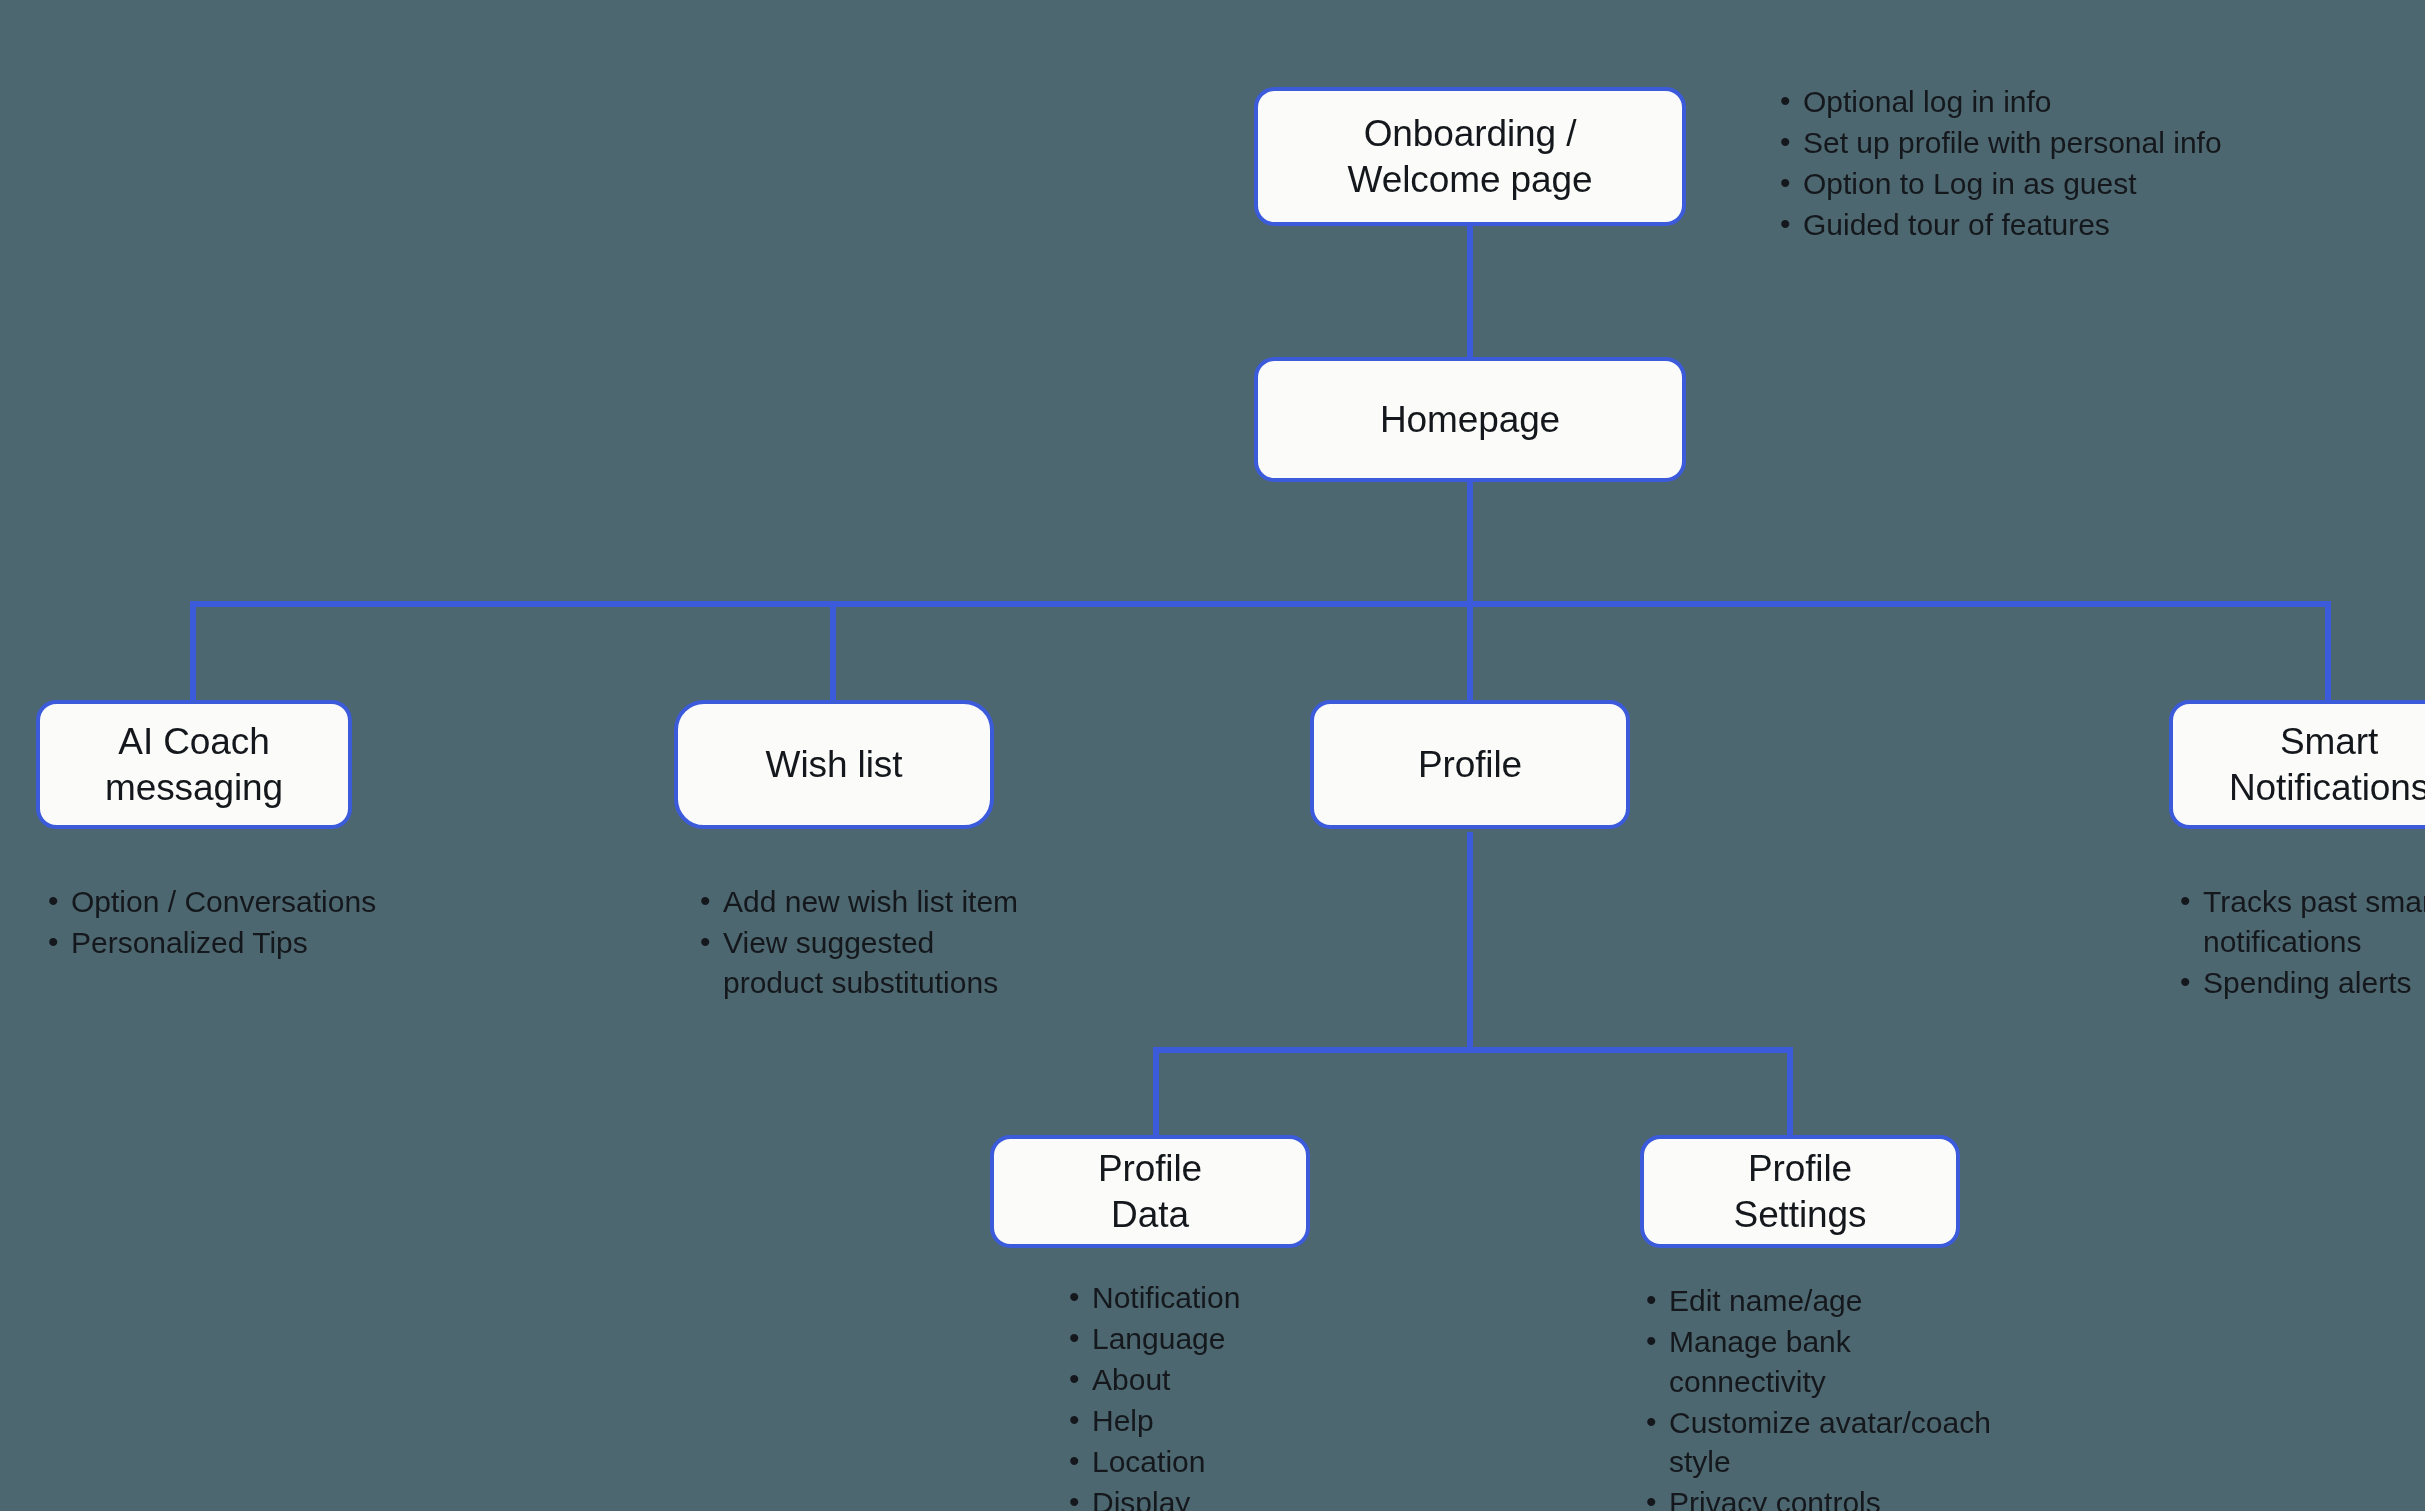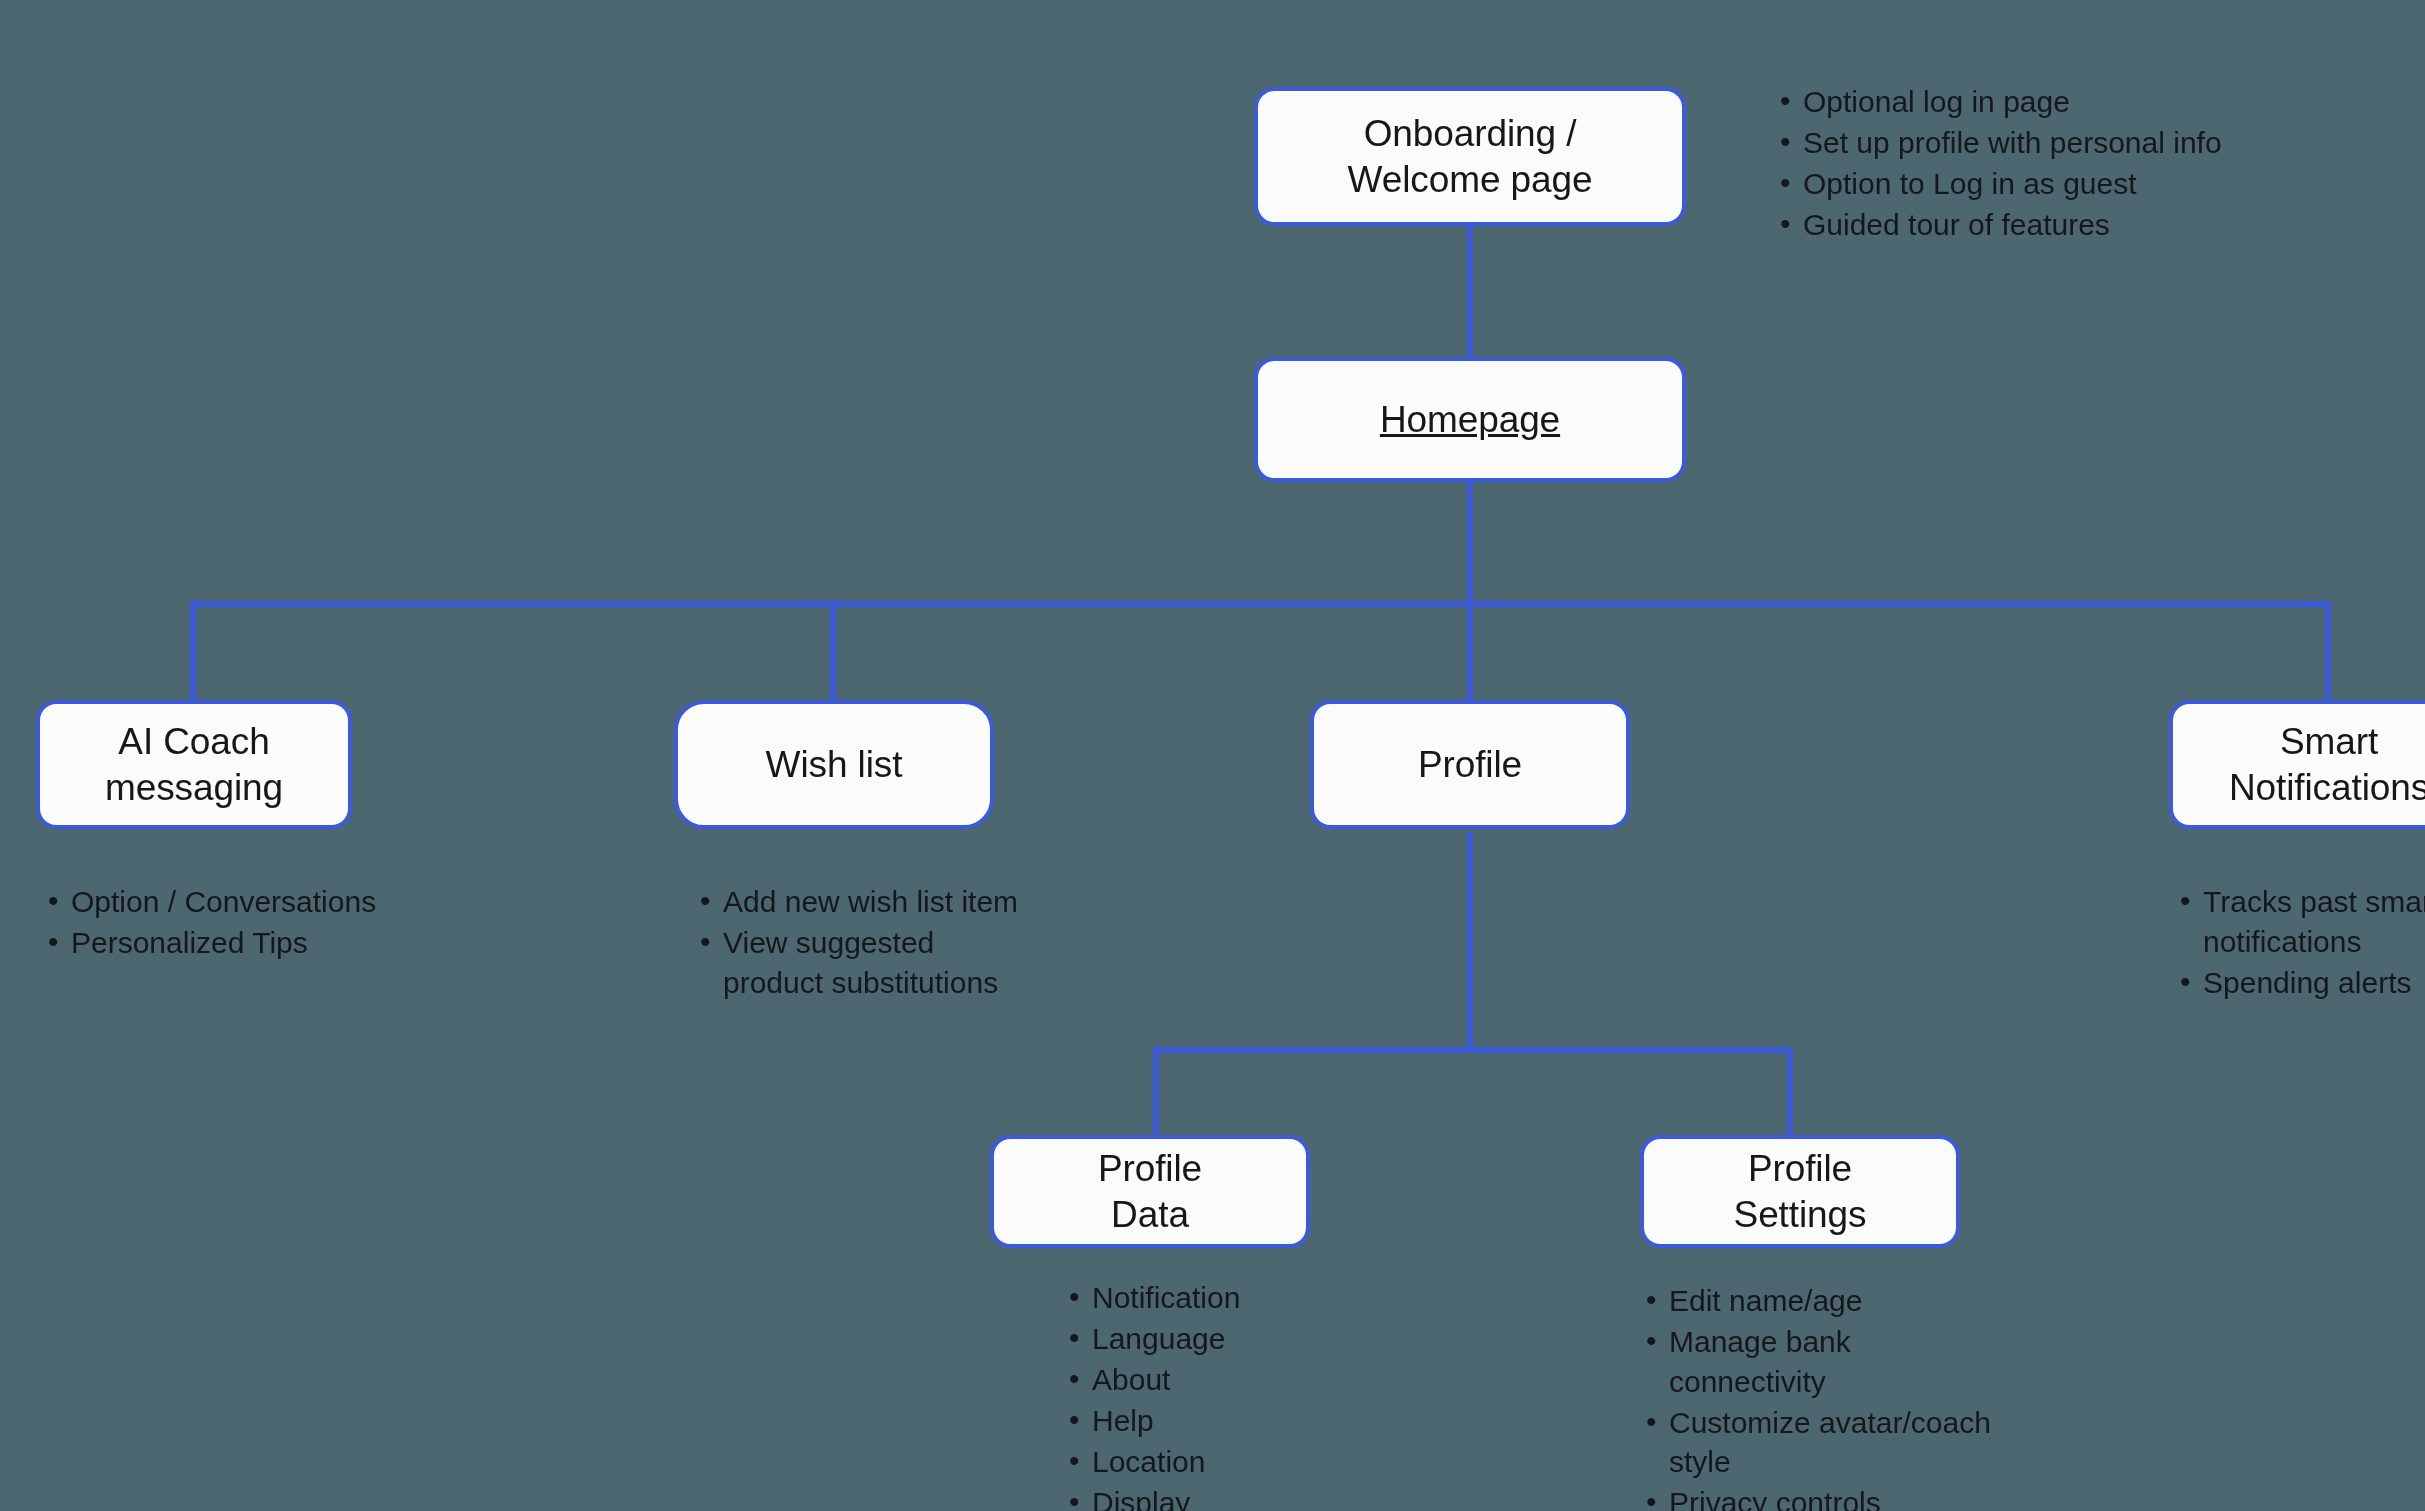--- a/index.html
+++ b/index.html
@@ -99,28 +99,28 @@
   <div class="conn v" style="left:1153px; top:1047px; height:90px;"></div>
   <div class="conn v" style="left:1787px; top:1047px; height:90px;"></div>
 
   <div class="node" style="left:1254px; top:87px; width:432px; height:139px;">
     <span class="label">Onboarding /
 Welcome page</span>
   </div>
 
   <div class="bullets" style="left:1776px; top:82px; width:461px;">
     <ul>
-      <li>Optional log in page</li>
+      <li>Optional log in info</li>
       <li>Set up profile with personal info</li>
       <li>Option to Log in as guest</li>
       <li>Guided tour of features</li>
     </ul>
   </div>
 
-  <div class="node" style="left:1254px; top:357px; width:432px; height:125px;text-decoration:underline;">
+  <div class="node" style="left:1254px; top:357px; width:432px; height:125px;">
     <span class="label">Homepage</span>
   </div>
 
 
   <div class="node" style="left:36px; top:700px; width:316px; height:129px;">
     <span class="label">AI Coach
 messaging</span>
   </div>
   <div class="bullets" style="left:44px; top:882px; width:369px;">
     <ul>

